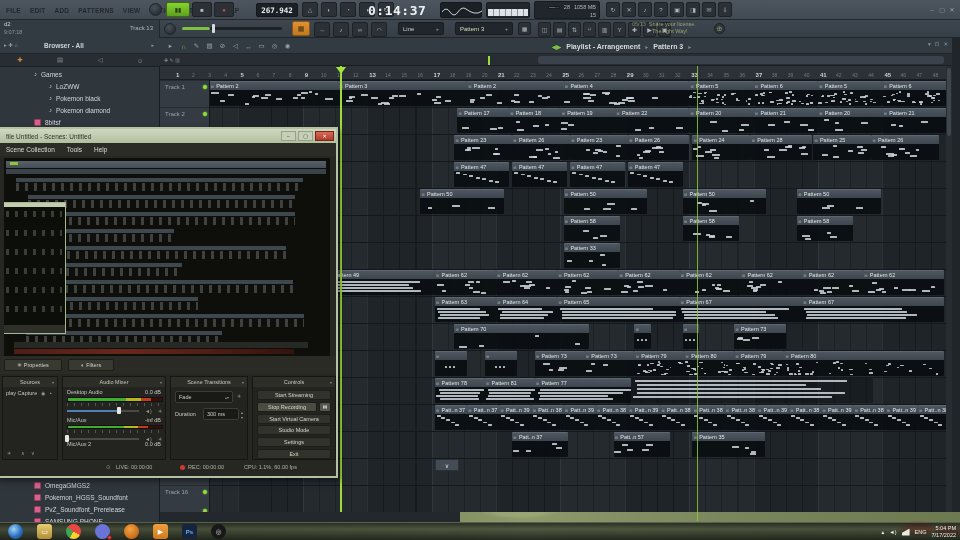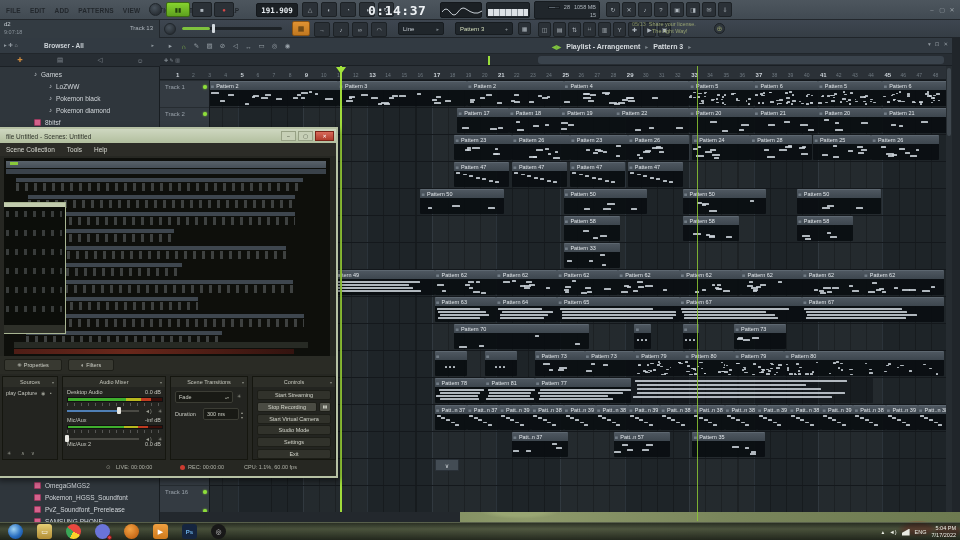--- a/index.html
+++ b/index.html
@@ -188,21 +188,21 @@
           <span>OPTIONS</span>
           <span>TOOLS</span>
           <span>HELP</span>
         </div>
     <div class="knob abs" style="left:149px;top:3px;width:13px;height:13px;"></div>
     <div class="abs row" style="left:166px;top:2px;gap:2px;">
       <div class="tbtn" style="width:24px;background:linear-gradient(#86d32e,#5ea11f);color:#23400e;border-color:#3c6a12;">▮▮</div>
       <div class="tbtn" style="width:20px;">■</div>
       <div class="tbtn" style="width:20px;color:#d84848;">●</div>
     </div>
-    <div id="tempo-box">191.909</div>
+    <div id="tempo-box">267.942</div>
     <div class="abs row" id="transport-icons" style="left:302px;top:2px;gap:3px;">
           <div class="tbtn" style="width: 16px;">△</div>
           <div class="tbtn" style="width: 16px;">◐</div>
           <div class="tbtn" style="width: 16px;">◔</div>
           <div class="tbtn" style="width: 16px;">◑</div>
           <div class="tbtn" style="width: 16px;">↻</div>
         </div>
     <div id="time-display">0:14:37</div>
     <div id="scope">
       <svg width="40" height="14" style="position:absolute;left:1px;top:1px;">

